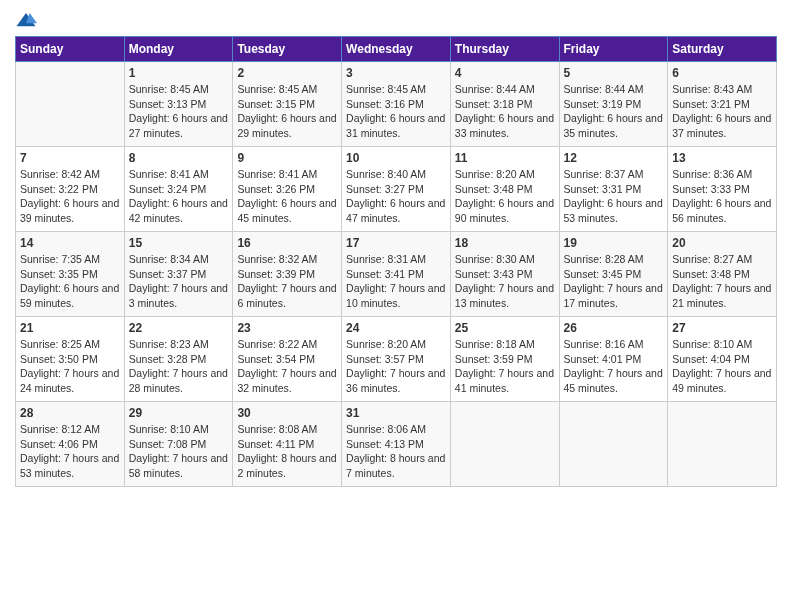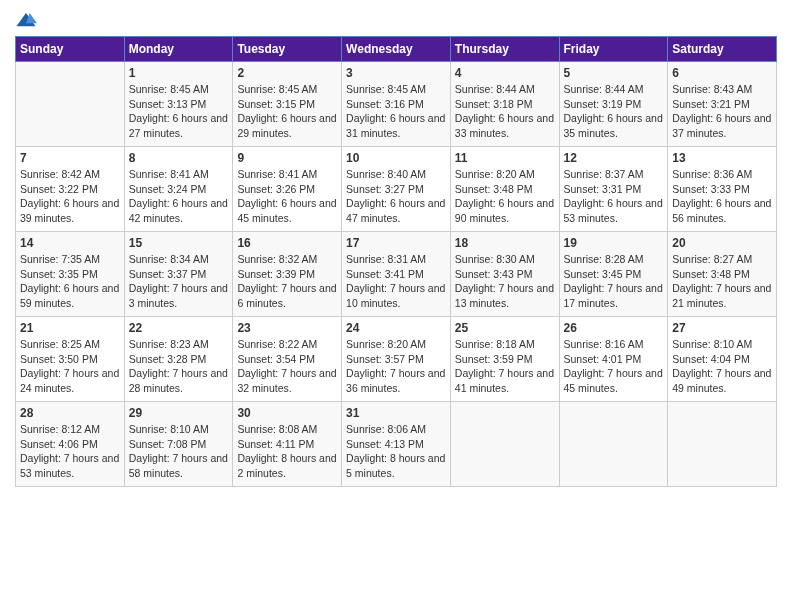--- a/index.html
+++ b/index.html
@@ -320,21 +320,21 @@
           <td>
             <span class="day-num">30</span>
             <span class="cell-line">Sunrise: 8:08 AM</span>
             <span class="cell-line">Sunset: 4:11 PM</span>
             <span class="cell-line">Daylight: 8 hours and 2 minutes.</span>
           </td>
           <td>
             <span class="day-num">31</span>
             <span class="cell-line">Sunrise: 8:06 AM</span>
             <span class="cell-line">Sunset: 4:13 PM</span>
-            <span class="cell-line">Daylight: 8 hours and 5 minutes.</span>
+            <span class="cell-line">Daylight: 8 hours and 7 minutes.</span>
           </td>
           <td></td>
           <td></td>
           <td></td>
         </tr>
       </tbody>
   </table>
 </div>
 
 </body></html>

